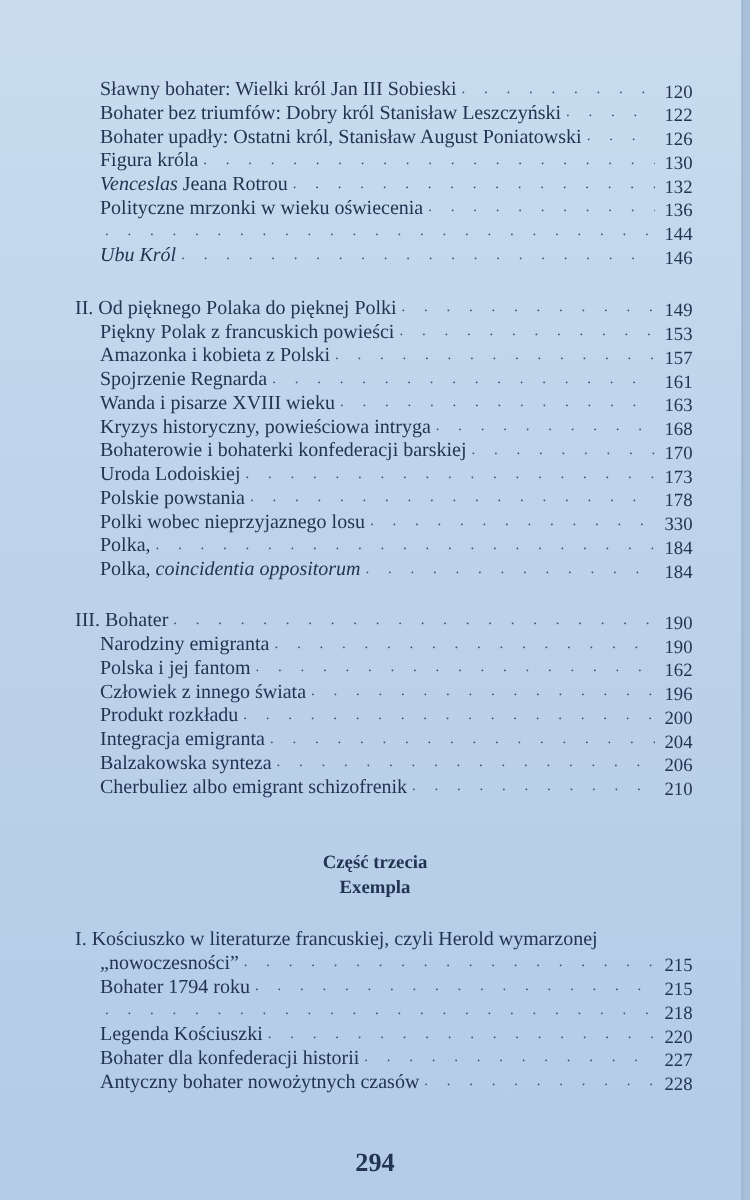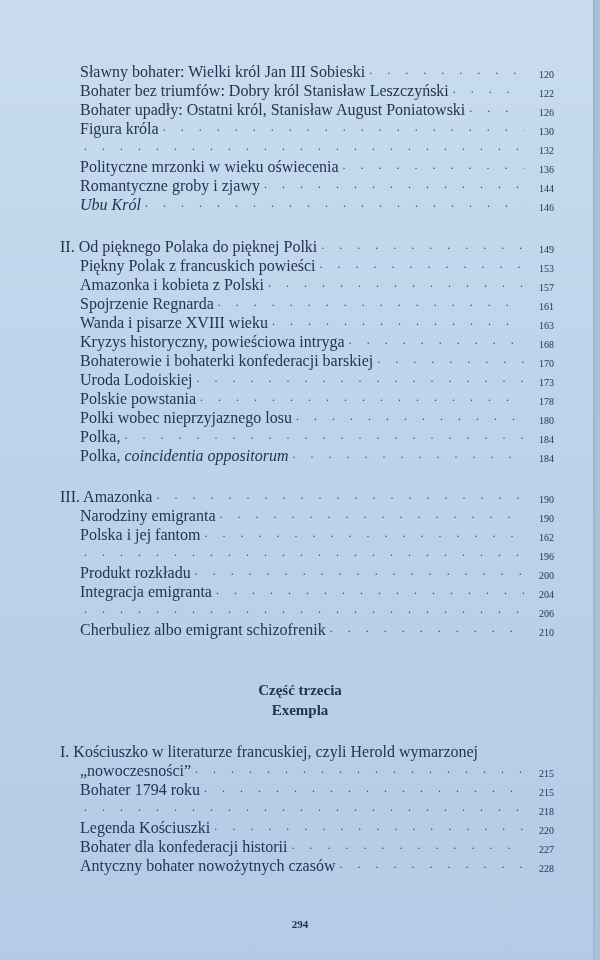--- a/index.html
+++ b/index.html
@@ -22,28 +22,28 @@
   .row {
     position: absolute; height: 19px; display: flex; 
     font-size: 16px; line-height: 19px; white-space: nowrap;
   }
   .row .title { flex: 0 0 auto; }
   .row .title i { font-style: italic; }
   .row .dots {
     flex: 1 1 auto; overflow: hidden; margin: 0 4px; letter-spacing: 6px;
     color: #3b4b66; font-size: 12px; line-height: 16px;
   }
-  .row .page { flex: 0 0 auto; width: 26px; text-align: right; font-size: 10px; position: relative; top: 3px; }
+  .row .page { flex: 0 0 auto; width: 26px; text-align: right; font-size: 15px; position: relative; top: 3px; }
   .part-title {
     position: absolute; left: 0; width: 600px; text-align: center;
     font-weight: bold; font-size: 15px; line-height: 20px;
   }
   .folio {
     position: absolute; top: 918px; left: 0; width: 600px; text-align: center;
-    font-weight: bold; font-size: 11px;
+    font-weight: bold; font-size: 21px;
   }
 </style>
 </head>
 <body>
 
 <div class="page-edge-shadow"></div>
 <div class="page-edge"></div>
 
 <div class="toc">
 
@@ -61,30 +61,30 @@
       <span class="title">Bohater upadły: Ostatni król, Stanisław August Poniatowski</span>
       <span class="dots">. . . . . . . . . . . . . . . . . . . . . . . . . . . . . . . . . . . . . . . . . . . . . . . . . .</span>
       <span class="page">126</span>
     </div>
   <div class="row" style="left:80px;width:474px;top:119px">
       <span class="title">Figura króla</span>
       <span class="dots">. . . . . . . . . . . . . . . . . . . . . . . . . . . . . . . . . . . . . . . . . . . . . . . . . .</span>
       <span class="page">130</span>
     </div>
   <div class="row" style="left:80px;width:474px;top:138px">
+      <span class="title"><i>Venceslas</i><span> Jeana Rotrou</span></span>
       <span class="dots">. . . . . . . . . . . . . . . . . . . . . . . . . . . . . . . . . . . . . . . . . . . . . . . . . .</span>
       <span class="page">132</span>
     </div>
   <div class="row" style="left:80px;width:474px;top:157px">
       <span class="title">Polityczne mrzonki w wieku oświecenia</span>
       <span class="dots">. . . . . . . . . . . . . . . . . . . . . . . . . . . . . . . . . . . . . . . . . . . . . . . . . .</span>
       <span class="page">136</span>
     </div>
   <div class="row" style="left:80px;width:474px;top:176px">
-      <span class="title">Romantyczne groby i zjawy</span>
       <span class="dots">. . . . . . . . . . . . . . . . . . . . . . . . . . . . . . . . . . . . . . . . . . . . . . . . . .</span>
       <span class="page">144</span>
     </div>
   <div class="row" style="left:80px;width:474px;top:195px">
       <span class="title"><i>Ubu Król</i></span>
       <span class="dots">. . . . . . . . . . . . . . . . . . . . . . . . . . . . . . . . . . . . . . . . . . . . . . . . . .</span>
       <span class="page">146</span>
     </div>
 
   <div class="row" style="left:60px;width:494px;top:237px">
@@ -128,63 +128,65 @@
       <span class="page">173</span>
     </div>
   <div class="row" style="left:80px;width:474px;top:389px">
       <span class="title">Polskie powstania</span>
       <span class="dots">. . . . . . . . . . . . . . . . . . . . . . . . . . . . . . . . . . . . . . . . . . . . . . . . . .</span>
       <span class="page">178</span>
     </div>
   <div class="row" style="left:80px;width:474px;top:408px">
       <span class="title">Polki wobec nieprzyjaznego losu</span>
       <span class="dots">. . . . . . . . . . . . . . . . . . . . . . . . . . . . . . . . . . . . . . . . . . . . . . . . . .</span>
-      <span class="page">180</span>
+      <span class="page">330</span>
     </div>
   <div class="row" style="left:80px;width:474px;top:427px">
       <span class="title">Polka, </span>
       <span class="dots">. . . . . . . . . . . . . . . . . . . . . . . . . . . . . . . . . . . . . . . . . . . . . . . . . .</span>
       <span class="page">184</span>
     </div>
   <div class="row" style="left:80px;width:474px;top:446px">
       <span class="title"><span>Polka, </span><i>coincidentia oppositorum</i></span>
       <span class="dots">. . . . . . . . . . . . . . . . . . . . . . . . . . . . . . . . . . . . . . . . . . . . . . . . . .</span>
       <span class="page">184</span>
     </div>
 
   <div class="row" style="left:60px;width:494px;top:487px">
-      <span class="title">III. Amazonka</span>
+      <span class="title">III. Bohater</span>
       <span class="dots">. . . . . . . . . . . . . . . . . . . . . . . . . . . . . . . . . . . . . . . . . . . . . . . . . .</span>
       <span class="page">190</span>
     </div>
   <div class="row" style="left:80px;width:474px;top:506px">
       <span class="title">Narodziny emigranta</span>
       <span class="dots">. . . . . . . . . . . . . . . . . . . . . . . . . . . . . . . . . . . . . . . . . . . . . . . . . .</span>
       <span class="page">190</span>
     </div>
   <div class="row" style="left:80px;width:474px;top:525px">
       <span class="title">Polska i jej fantom</span>
       <span class="dots">. . . . . . . . . . . . . . . . . . . . . . . . . . . . . . . . . . . . . . . . . . . . . . . . . .</span>
       <span class="page">162</span>
     </div>
   <div class="row" style="left:80px;width:474px;top:544px">
+      <span class="title">Człowiek z innego świata</span>
       <span class="dots">. . . . . . . . . . . . . . . . . . . . . . . . . . . . . . . . . . . . . . . . . . . . . . . . . .</span>
       <span class="page">196</span>
     </div>
   <div class="row" style="left:80px;width:474px;top:563px">
       <span class="title">Produkt rozkładu</span>
       <span class="dots">. . . . . . . . . . . . . . . . . . . . . . . . . . . . . . . . . . . . . . . . . . . . . . . . . .</span>
       <span class="page">200</span>
     </div>
   <div class="row" style="left:80px;width:474px;top:582px">
       <span class="title">Integracja emigranta</span>
       <span class="dots">. . . . . . . . . . . . . . . . . . . . . . . . . . . . . . . . . . . . . . . . . . . . . . . . . .</span>
       <span class="page">204</span>
     </div>
   <div class="row" style="left:80px;width:474px;top:601px">
+      <span class="title">Balzakowska synteza</span>
       <span class="dots">. . . . . . . . . . . . . . . . . . . . . . . . . . . . . . . . . . . . . . . . . . . . . . . . . .</span>
       <span class="page">206</span>
     </div>
   <div class="row" style="left:80px;width:474px;top:620px">
       <span class="title">Cherbuliez albo emigrant schizofrenik</span>
       <span class="dots">. . . . . . . . . . . . . . . . . . . . . . . . . . . . . . . . . . . . . . . . . . . . . . . . . .</span>
       <span class="page">210</span>
     </div>
 
   <div class="part-title" style="top:680px">Część trzecia</div>

